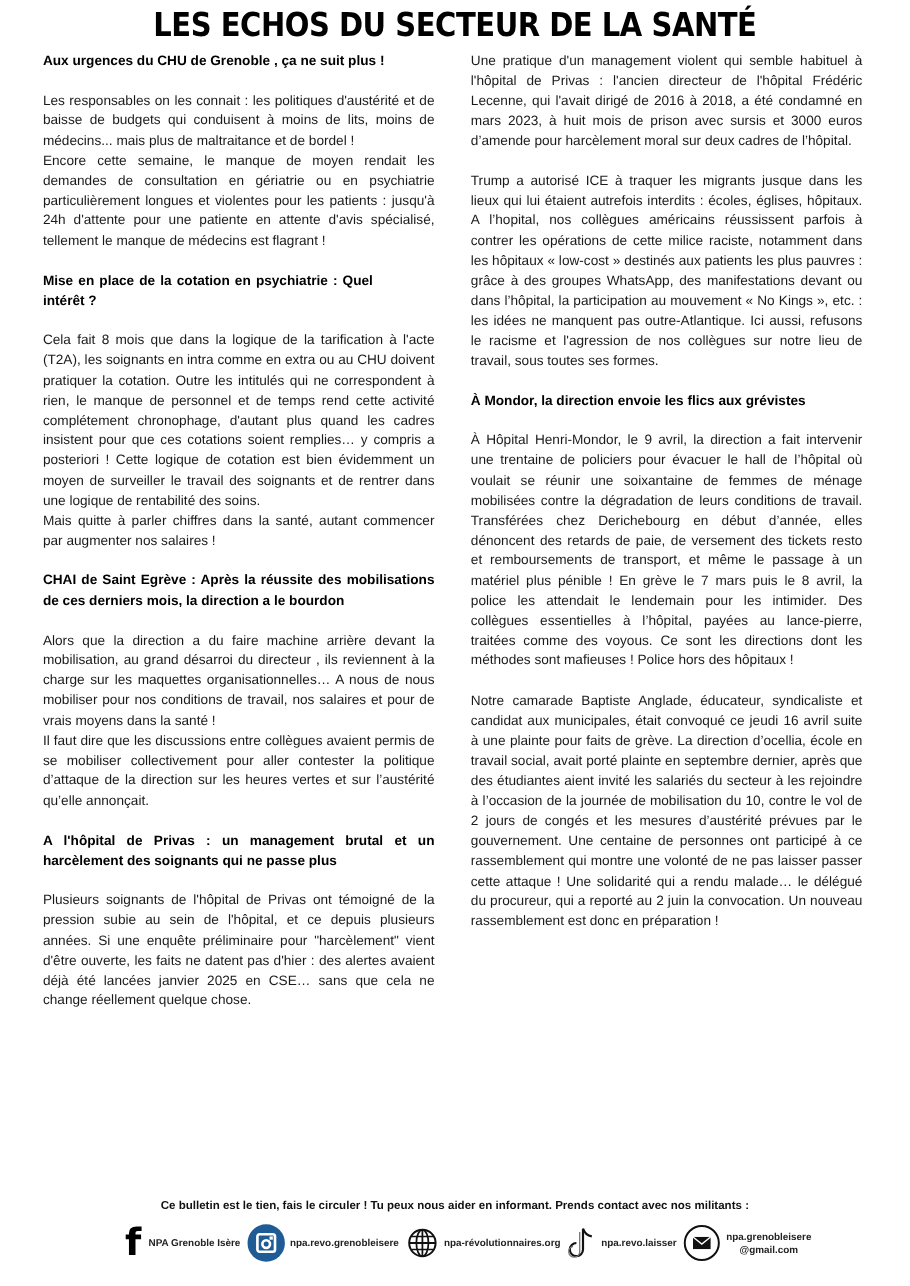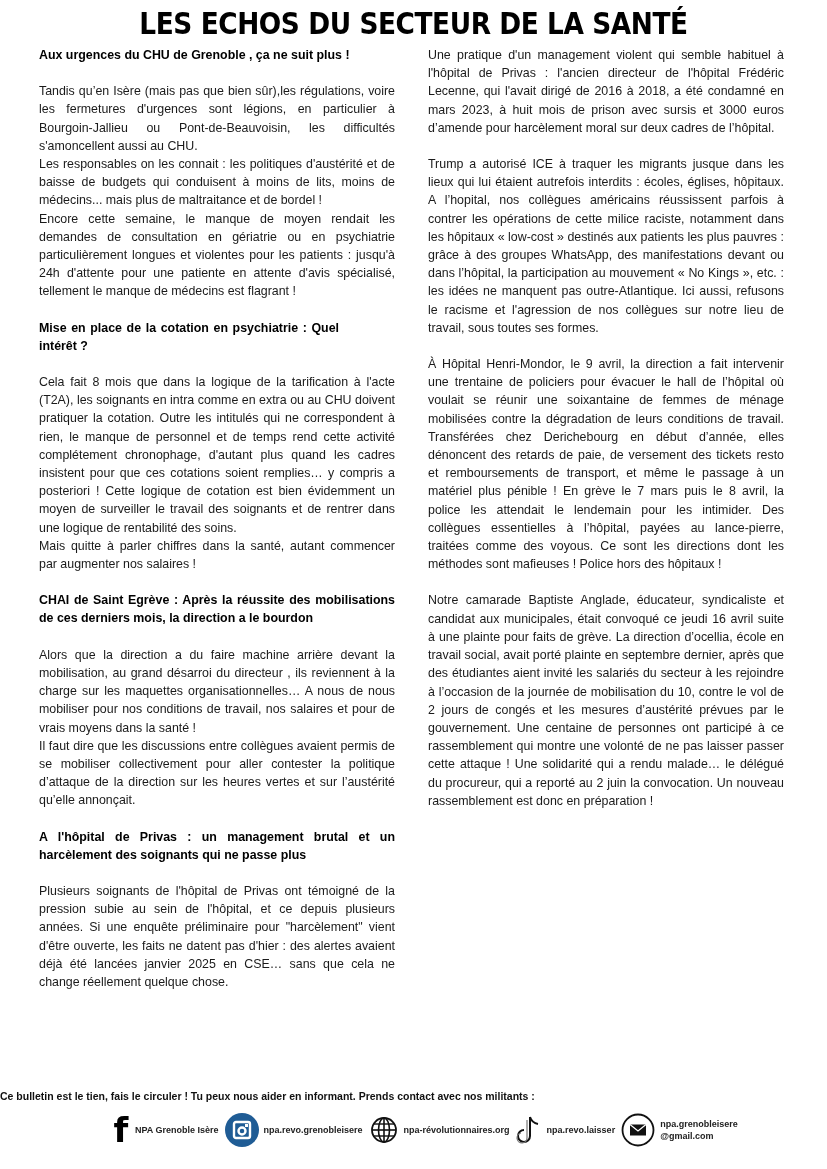--- a/index.html
+++ b/index.html
@@ -6,39 +6,38 @@
   body { width: 827px; height: 1169px; position: relative; overflow: hidden; color: #1a1a1a; font-family: "Liberation Sans", sans-serif; }
   .title { position: absolute; top: 6px; left: 0; width: 827px; text-align: center; font-family: "DejaVu Sans", sans-serif; font-weight: bold; font-size: 30px; letter-spacing: -0.5px; transform: scaleX(0.88); transform-origin: center; color: #000; }
   .col { position: absolute; top: 46px; width: 356px; font-size: 12.4px; line-height: 18.2px; text-align: justify; }
   .col.left { left: 39px; }
   .col.right { left: 428px; width: 356px; }
   .article { margin: 0 0 18px 0; }
   .article h2 { font-size: 12.4px; line-height: 18.2px; font-weight: bold; margin: 0 0 18px 0; color: #000; }
   .article p { margin: 0; }
   .cont p { margin: 0; }
   .footer { position: absolute; top: 1090px; left: 0; width: 827px; }
-  .footer-line { text-align: left; font-size: 10.5px; font-weight: bold; color: #111; }
+  .footer-line { text-align: center; font-size: 10.5px; font-weight: bold; color: #111; }
   .socials { position: absolute; top: 20px; left: 112px; display: flex; align-items: center; gap: 6px; font-size: 9px; font-weight: bold; color: #222; }
   .soc { display: flex; align-items: center; gap: 5px; }
   .ic { display: inline-flex; align-items: center; justify-content: center; }
   .ic-fb { font-size: 34px; font-weight: bold; font-family: "DejaVu Sans", sans-serif; color: #000; width: 18px; }
   .ic-ig { width: 34px; height: 34px; border-radius: 50%; background: #1f5c95; }
   .ic-globe, .ic-mail { width: 30px; height: 30px; }
   .ic-mail { width: 34px; height: 34px; }
-  .mail-text { line-height: 12px; }
+  .mail-text { text-align: center; line-height: 12px; }
 </style>
 </head>
 <body>
 
 <div class="title">LES ECHOS DU SECTEUR DE LA SANTÉ</div>
 
 <div class="col left">
   <div class="article">
     <h2>Aux urgences du CHU de Grenoble , ça ne suit plus !</h2>
-    <p>Tandis qu’en Isère (mais pas que bien sûr),les régulations, voire les fermetures d'urgences sont légions, en particulier à Bourgoin-Jallieu ou Pont-de-Beauvoisin, les difficultés s'amoncellent aussi au CHU.</p>
     <p>Les responsables on les connait : les politiques d'austérité et de baisse de budgets qui conduisent à moins de lits, moins de médecins... mais plus de maltraitance et de bordel !</p>
     <p>Encore cette semaine, le manque de moyen rendait les demandes de consultation en gériatrie ou en psychiatrie particulièrement longues et violentes pour les patients : jusqu'à 24h d'attente pour une patiente en attente d'avis spécialisé, tellement le manque de médecins est flagrant !</p>
   </div>
   <div class="article">
     <h2 style="width:300px">Mise en place de la cotation en psychiatrie : Quel intérêt ?</h2>
     <p>Cela fait 8 mois que dans la logique de la tarification à l'acte (T2A), les soignants en intra comme en extra ou au CHU doivent pratiquer la cotation. Outre les intitulés qui ne correspondent à rien, le manque de personnel et de temps rend cette activité complétement chronophage, d'autant plus quand les cadres insistent pour que ces cotations soient remplies… y compris a posteriori ! Cette logique de cotation est bien évidemment un moyen de surveiller le travail des soignants et de rentrer dans une logique de rentabilité des soins.</p>
     <p>Mais quitte à parler chiffres dans la santé, autant commencer par augmenter nos salaires !</p>
   </div>
   <div class="article">
     <h2>CHAI de Saint Egrève : Après la réussite des mobilisations de ces derniers mois, la direction a le bourdon</h2>
@@ -52,20 +51,21 @@
 </div>
 
 <div class="col right">
   <div class="article cont">
     <p>Une pratique d'un management violent qui semble habituel à l'hôpital de Privas : l'ancien directeur de l'hôpital Frédéric Lecenne, qui l'avait dirigé de 2016 à 2018, a été condamné en mars 2023, à huit mois de prison avec sursis et 3000 euros d’amende pour harcèlement moral sur deux cadres de l’hôpital.</p>
   </div>
   <div class="article">
     <p>Trump a autorisé ICE à traquer les migrants jusque dans les lieux qui lui étaient autrefois interdits : écoles, églises, hôpitaux. A l’hopital, nos collègues américains réussissent parfois à contrer les opérations de cette milice raciste, notamment dans les hôpitaux « low-cost » destinés aux patients les plus pauvres : grâce à des groupes WhatsApp, des manifestations devant ou dans l’hôpital, la participation au mouvement « No Kings », etc. : les idées ne manquent pas outre-Atlantique. Ici aussi, refusons le racisme et l'agression de nos collègues sur notre lieu de travail, sous toutes ses formes.</p>
   </div>
   <div class="article">
+    <h2>À Mondor, la direction envoie les flics aux grévistes</h2>
     <p>À Hôpital Henri-Mondor, le 9 avril, la direction a fait intervenir une trentaine de policiers pour évacuer le hall de l’hôpital où voulait se réunir une soixantaine de femmes de ménage mobilisées contre la dégradation de leurs conditions de travail. Transférées chez Derichebourg en début d’année, elles dénoncent des retards de paie, de versement des tickets resto et remboursements de transport, et même le passage à un matériel plus pénible ! En grève le 7 mars puis le 8 avril, la police les attendait le lendemain pour les intimider. Des collègues essentielles à l’hôpital, payées au lance-pierre, traitées comme des voyous. Ce sont les directions dont les méthodes sont mafieuses ! Police hors des hôpitaux !</p>
   </div>
   <div class="article">
     <p>Notre camarade Baptiste Anglade, éducateur, syndicaliste et candidat aux municipales, était convoqué ce jeudi 16 avril suite à une plainte pour faits de grève. La direction d’ocellia, école en travail social, avait porté plainte en septembre dernier, après que des étudiantes aient invité les salariés du secteur à les rejoindre à l’occasion de la journée de mobilisation du 10, contre le vol de 2 jours de congés et les mesures d’austérité prévues par le gouvernement. Une centaine de personnes ont participé à ce rassemblement qui montre une volonté de ne pas laisser passer cette attaque ! Une solidarité qui a rendu malade… le délégué du procureur, qui a reporté au 2 juin la convocation. Un nouveau rassemblement est donc en préparation !</p>
   </div>
 </div>
 
 <div class="footer">
   <div class="footer-line">Ce bulletin est le tien, fais le circuler ! Tu peux nous aider en informant. Prends contact avec nos militants :</div>
   <div class="socials">

